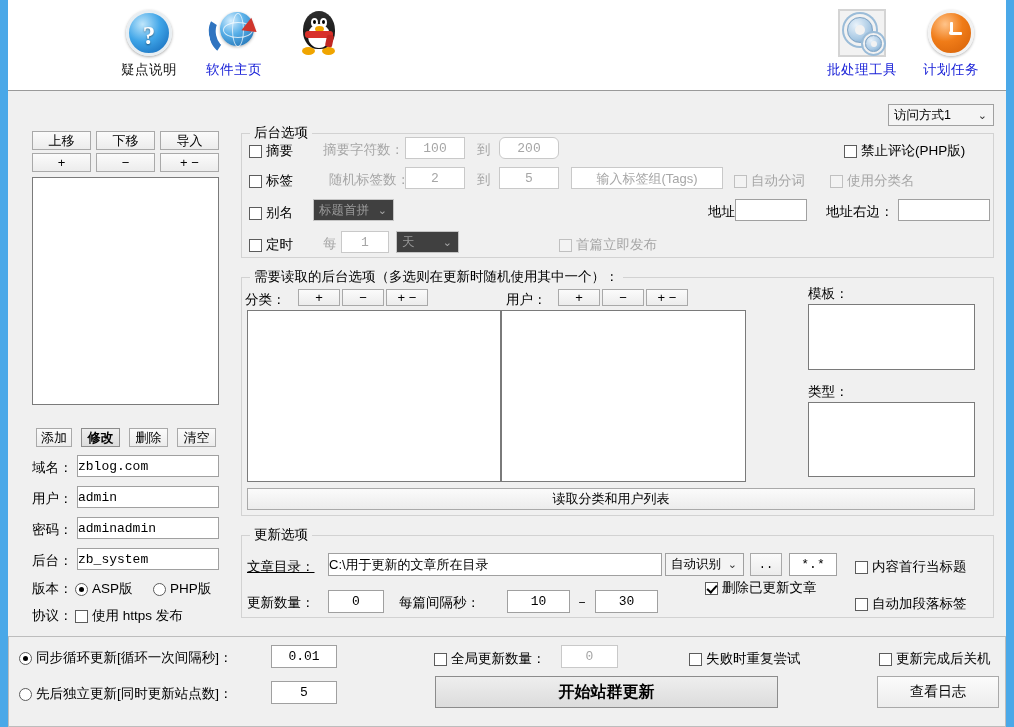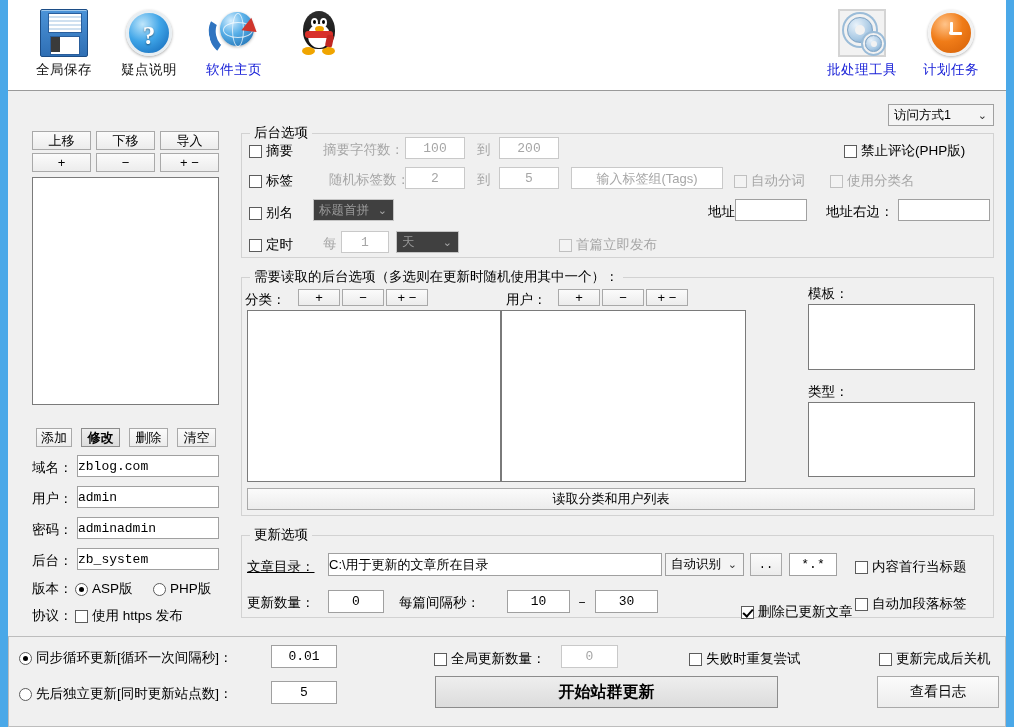--- a/index.html
+++ b/index.html
@@ -139,28 +139,20 @@
 
   .bottombar{position:absolute;left:8px;top:636px;width:998px;height:91px;background:#f0f0f0;box-sizing:border-box;border:1px solid #bdbdbd;}
 </style>
 </head>
 <body>
 
 <div class="window">
 
   <div class="toolbar">
 
-    <div class="tb-item" style="left:8px;">
-      <div class="tb-ico">
-          <div class="ic-floppy">
-            <i></i>
-          </div>
-        </div>
-      <div class="tb-lbl dark">全局保存</div>
-    </div>
 
     <div class="tb-item" style="left:93px;">
       <div class="tb-ico">
           <div class="ic-help">
             <span>?</span>
           </div>
         </div>
       <div class="tb-lbl dark">疑点说明</div>
     </div>
 
@@ -270,21 +262,21 @@
       <div class="cap">后台选项</div>
     </div>
 
     <div class="cbx" style="left:241px;top:51px;">
       <span class="bx"></span>
       <span>摘要</span>
     </div>
     <div class="lb dis" style="left:315px;top:51px;">摘要字符数：</div>
     <div class="tf ctr dis" style="left:397px;top:46px;width:60px;height:22px;">100</div>
     <div class="lb dis" style="left:469px;top:51px;">到</div>
-    <div class="tf ctr dis" style="left:491px;top:46px;width:60px;height:22px;">200</div>
+    <div class="tf ctr dis" style="left:491px;top:46px;width:60px;height:22px;border-radius:6px;">200</div>
     <div class="cbx" style="left:836px;top:51px;">
       <span class="bx"></span>
       <span>禁止评论(PHP版)</span>
     </div>
 
     <div class="cbx" style="left:241px;top:81px;">
       <span class="bx"></span>
       <span>标签</span>
     </div>
     <div class="lb dis" style="left:299px;top:81px;padding-left:22px;">随机标签数：</div>
@@ -368,21 +360,21 @@
       <span class="bx"></span>
       <span>内容首行当标题</span>
     </div>
 
     <div class="lb" style="left:239px;top:504px;">更新数量：</div>
     <div class="tf ctr" style="left:320px;top:499px;width:56px;height:23px;">0</div>
     <div class="lb" style="left:391px;top:504px;">每篇间隔秒：</div>
     <div class="tf ctr" style="left:499px;top:499px;width:63px;height:23px;">10</div>
     <div class="lb mono" style="left:570px;top:504px;">–</div>
     <div class="tf ctr" style="left:587px;top:499px;width:63px;height:23px;">30</div>
-    <div class="cbx checked" style="left:697px;top:512px;margin-left:36px;">
+    <div class="cbx checked" style="left:697px;top:488px;">
       <span class="bx"></span>
       <span>删除已更新文章</span>
     </div>
     <div class="cbx" style="left:847px;top:504px;">
       <span class="bx"></span>
       <span>自动加段落标签</span>
     </div>
   </div>
 </div>
 

